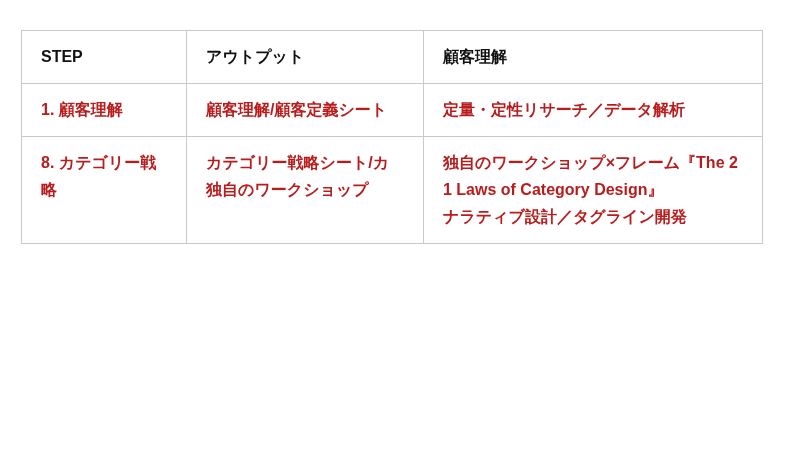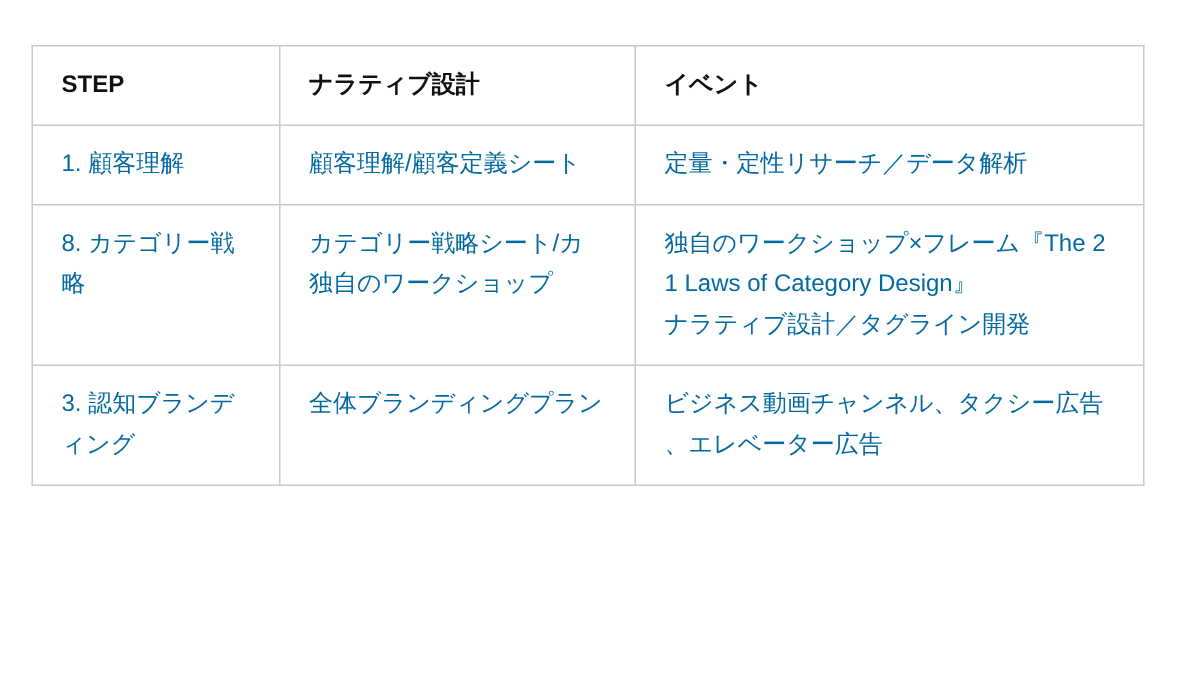--- a/index.html
+++ b/index.html
@@ -26,66 +26,60 @@
   }
   table.process-table col.col-step    { width: 165px; }
   table.process-table col.col-output  { width: 237px; }
   table.process-table col.col-methods { width: 339px; }
   table.process-table th,
   table.process-table td {
     border: 1px solid #c9c9c9;
     padding: 12px 19px 13px 19px;
     font-size: 16px;
     line-height: 27px;
-    color: #0369a1;
+    color: #b91c1c;
     text-align: left;
     vertical-align: top;
     white-space: pre-line;       
     overflow-wrap: break-word;
     word-break: break-all;
+    font-weight: bold;
   }
   table.process-table th {
     font-weight: 700;
     color: #111111;
   }
 </style>
 </head>
 <body>
 
 <div class="table-wrap">
   <table class="process-table">
     <colgroup>
       <col class="col-step">
       <col class="col-output">
       <col class="col-methods">
     </colgroup>
     <thead>
       <tr>
         <th>STEP</th>
-        <th>ナラティブ設計</th>
-        <th>イベント</th>
+        <th>アウトプット</th>
+        <th>顧客理解</th>
       </tr>
     </thead>
     <tbody>
       <tr>
         <td>1. 顧客理解</td>
         <td>顧客理解/顧客定義シート</td>
         <td>定量・定性リサーチ／データ解析</td>
       </tr>
       <tr>
         <td>8. カテゴリー戦
 略</td>
         <td>カテゴリー戦略シート/カ
 独自のワークショップ</td>
         <td>独自のワークショップ×フレーム『The 2
 1 Laws of Category Design』
 ナラティブ設計／タグライン開発</td>
       </tr>
-      <tr>
-        <td>3. 認知ブランデ
-ィング</td>
-        <td>全体ブランディングプラン</td>
-        <td>ビジネス動画チャンネル、タクシー広告
-、エレベーター広告</td>
-      </tr>
     </tbody>
   </table>
 </div>
 
 </body></html>

